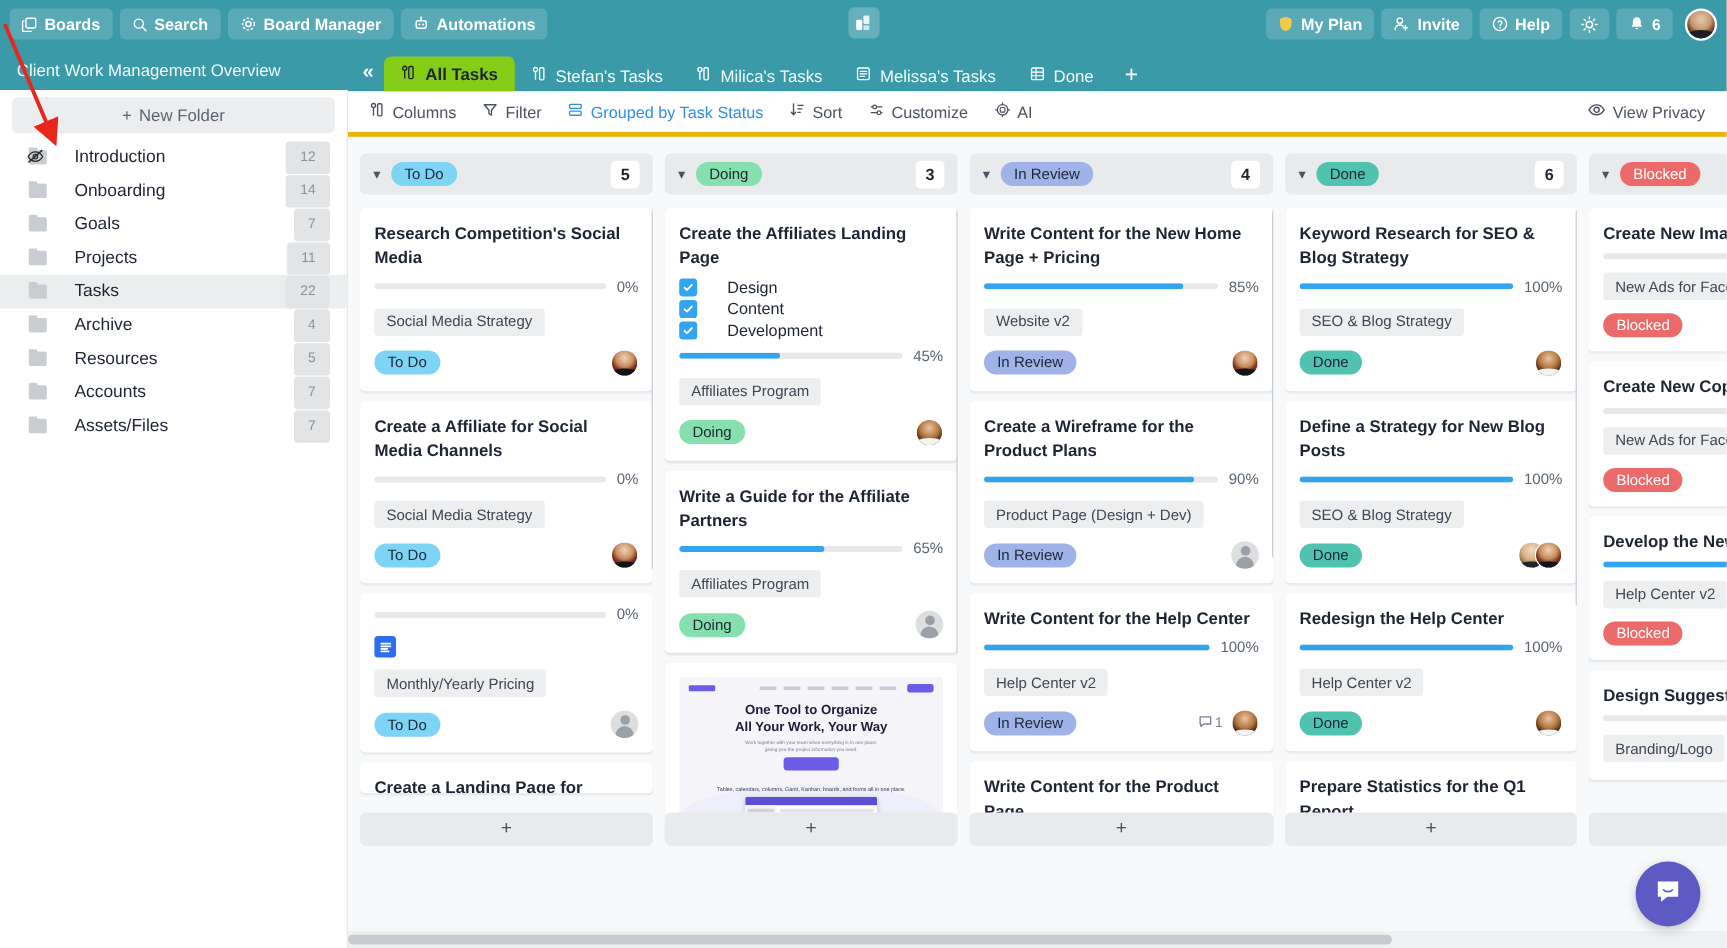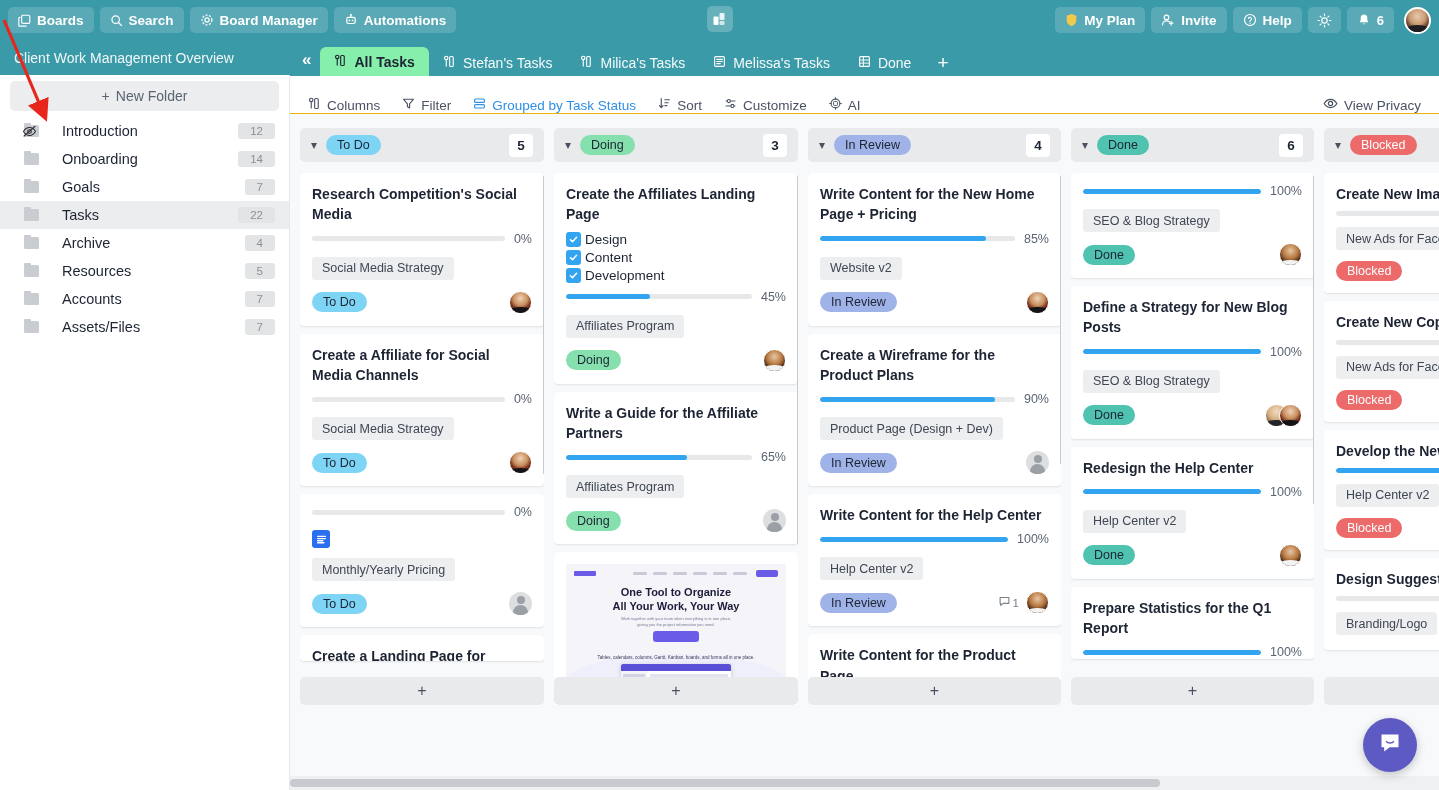--- a/index.html
+++ b/index.html
@@ -60,21 +60,21 @@
     display: flex; align-items: center; justify-content: center; gap: 6px;
     cursor: pointer;
   }
   .folder-row {
     height: 28px; display: flex; align-items: center; gap: 23px;
     padding: 0 14px 0 24px; cursor: pointer; position: relative;
   }
   .folder-row.active { background: #ebedee; }
   .folder-name { font-size: 14.5px; color: #1d2433; flex: 1 1 auto; }
   .folder-count {
-    min-width: 19px; height: 16px; border-radius: 3px;
+    min-width: 19px; height: 27px; border-radius: 3px;
     background: #e2e4e6; color: #8b9199;
     font-size: 11.5px; display: flex; align-items: center; justify-content: center;
     padding: 0 12px;
   }
   .folder-ico { width: 15px; height: 12px; position: relative; flex: none; }
   .folder-ico::before {
     content:''; position:absolute; inset:0; background:#c9cdd2; border-radius:1.5px;
   }
   .folder-ico::after {
     content:''; position:absolute; left:0; top:-2.5px; width:6.5px; height:3px;
@@ -96,28 +96,28 @@
   .collapse-btn {
     color: #ffffff; font-size: 17px; font-weight: bold;
     padding: 0 9px 8px 6px; cursor: pointer; line-height: 1;
   }
   .tab {
     display: flex; align-items: center; gap: 7px;
     height: 27px; padding: 0 14px; border-radius: 6px 6px 0 0;
     color: rgba(255,255,255,0.95); font-size: 14px; white-space: nowrap;
     cursor: pointer;
   }
-  .tab.active { background: #86efac; color: #1d2433; font-weight: bold; height: 29px; }
+  .tab.active { background: #84cc16; color: #1d2433; font-weight: bold; height: 29px; }
   .tab-add { color: #fff; font-size: 19px; padding: 0 12px 4px 12px; cursor: pointer; line-height: 1; }
 
   
   .toolbar {
     position: absolute; left: 290px; top: 76px; width: 1149px; height: 38px;
-    background: #ffffff; border-bottom: 1px solid #eab308;
-    display: flex; align-items: flex-end; padding: 0 18px; gap: 22px; z-index: 18;
+    background: #ffffff; border-bottom: 4px solid #eab308;
+    display: flex; align-items: center; padding: 0 18px; gap: 22px; z-index: 18;
   }
   .tool {
     display: flex; align-items: center; gap: 6px;
     font-size: 13.5px; color: #4a5262; cursor: pointer; white-space: nowrap;
   }
   .tool.accent { color: #2e8fe6; }
   .tool-spacer { flex: 1 1 auto; }
 
   
   .board {
@@ -148,21 +148,21 @@
   }
   .card {
     background: #ffffff; border-radius: 4px; padding: 11px 12px 12px 12px;
     margin-bottom: 8px; box-shadow: 0 1px 2px rgba(20,30,50,0.10);
   }
   .card-title {
     font-size: 14px; font-weight: bold; color: #1d2433; line-height: 1.45;
     margin-bottom: 7px;
   }
   .checklist { margin: 0 0 7px 0; }
-  .check-row { display: flex; align-items: center; gap: 4px; margin-bottom: 3px; }
+  .check-row { display: flex; align-items: center; gap: 25px; margin-bottom: 3px; }
   .cbox {
     width: 15px; height: 15px; border-radius: 3px; background: #33a5f0;
     display: flex; align-items: center; justify-content: center; flex: none;
   }
   .cbox svg { display: block; }
   .check-label { font-size: 13.5px; color: #1d2433; }
   .progress-row { display: flex; align-items: center; gap: 9px; margin-bottom: 11px; }
   .bar { flex: 1 1 auto; height: 5px; border-radius: 3px; background: #e6e8ea; overflow: hidden; }
   .bar > i { display: block; height: 100%; background: #33a5f0; border-radius: 3px; }
   .pct { font-size: 12.5px; color: #5a6472; white-space: nowrap; }
@@ -397,20 +397,25 @@
 
   <div class="folder-row">
     <span class="folder-ico"></span>
     <span class="folder-name">Onboarding</span>
     <span class="folder-count">14</span>
   </div>
   <div class="folder-row">
     <span class="folder-ico"></span>
     <span class="folder-name">Goals</span>
     <span class="folder-count">7</span>
+  </div>
+  <div class="folder-row">
+    <span class="folder-ico"></span>
+    <span class="folder-name">Projects</span>
+    <span class="folder-count">11</span>
   </div>
   <div class="folder-row active">
     <span class="folder-ico"></span>
     <span class="folder-name">Tasks</span>
     <span class="folder-count">22</span>
   </div>
   <div class="folder-row">
     <span class="folder-ico"></span>
     <span class="folder-name">Archive</span>
     <span class="folder-count">4</span>
@@ -850,20 +855,21 @@
     <div class="col" style="width:243px;">
       <div class="col-head">
         <span class="chev">▾</span>
         <span class="status-pill" style="background:#4fc3b0;">Done</span>
         <span class="col-count">6</span>
       </div>
       <div class="col-body">
         <div class="colscroll" style="height:330px;"></div>
 
         <div class="card">
+          <div class="card-title">Keyword Research for SEO &amp; Blog Strategy</div>
           <div class="progress-row">
             <span class="bar">
                 <i style="width:100%"></i>
               </span>
             <span class="pct">100%</span>
           </div>
           <span class="tag">SEO &amp; Blog Strategy</span>
           <div class="card-foot">
             <span class="status-pill" style="background:#4fc3b0;">Done</span>
             <span class="foot-right">

